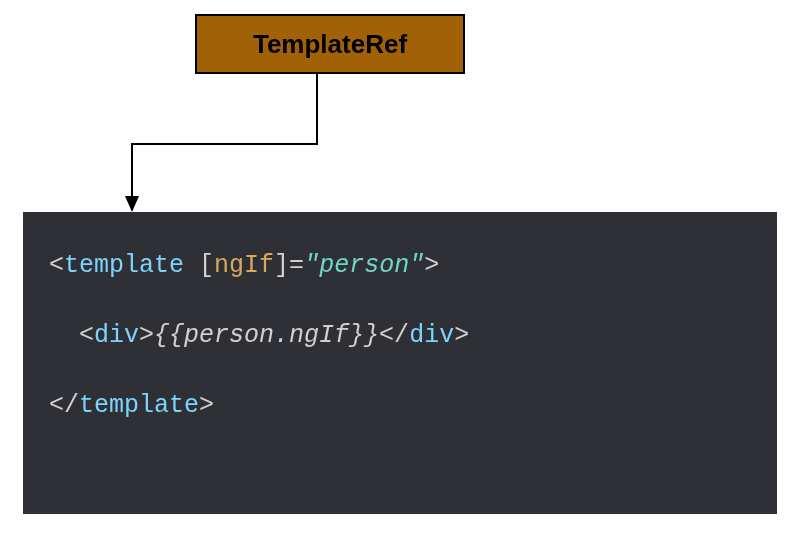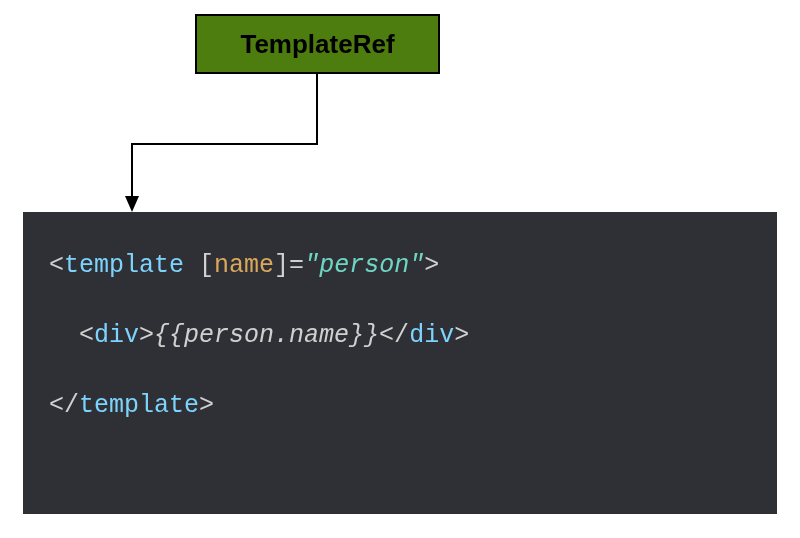--- a/index.html
+++ b/index.html
@@ -7,27 +7,27 @@
     width: 800px;
     height: 538px;
     background: #ffffff;
     position: relative;
     font-family: Arial, Helvetica, sans-serif;
   }
   .label-box {
     position: absolute;
     left: 195px;
     top: 14px;
-    width: 245px;
+    width: 270px;
     height: 60px;
     border: 2px solid #000;
     display: flex;
     align-items: center;
     justify-content: center;
-    background: #4d7c0f;
+    background: #a16207;
   }
   .label-text {
     font-size: 26px;
     font-weight: bold;
     color: #000;
   }
   .arrow-container {
     position: absolute;
     left: 120px;
     top: 74px;
@@ -64,17 +64,17 @@
   <span class="label-text">TemplateRef</span>
 </div>
 
 <div class="arrow-container">
   <svg width="200" height="145" viewBox="0 0 200 145">
     <path d="M 197 0 L 197 70 L 12 70 L 12 125" stroke="#000" stroke-width="2" fill="none"></path>
     <polygon points="12,138 5,122 19,122" fill="#000"></polygon>
   </svg>
 </div>
 
-<div class="code-block"><span><span class="tag-bracket">&lt;</span><span class="tag-name">template</span><span class="tag-bracket"> </span><span class="tag-bracket">[</span><span class="attr-name">name</span><span class="tag-bracket">]</span><span class="attr-eq">=</span><span class="attr-val">"person"</span><span class="tag-bracket">&gt;</span></span>
+<div class="code-block"><span><span class="tag-bracket">&lt;</span><span class="tag-name">template</span><span class="tag-bracket"> </span><span class="tag-bracket">[</span><span class="attr-name">ngIf</span><span class="tag-bracket">]</span><span class="attr-eq">=</span><span class="attr-val">"person"</span><span class="tag-bracket">&gt;</span></span>
 
-<span><span class="tag-bracket">  </span><span class="tag-bracket">&lt;</span><span class="tag-name">div</span><span class="tag-bracket">&gt;</span><span class="interp">{{person.name}}</span><span class="tag-bracket">&lt;/</span><span class="tag-name">div</span><span class="tag-bracket">&gt;</span></span>
+<span><span class="tag-bracket">  </span><span class="tag-bracket">&lt;</span><span class="tag-name">div</span><span class="tag-bracket">&gt;</span><span class="interp">{{person.ngIf}}</span><span class="tag-bracket">&lt;/</span><span class="tag-name">div</span><span class="tag-bracket">&gt;</span></span>
 
 <span><span class="tag-bracket">&lt;/</span><span class="tag-name">template</span><span class="tag-bracket">&gt;</span></span></div>
 
 </body></html>

